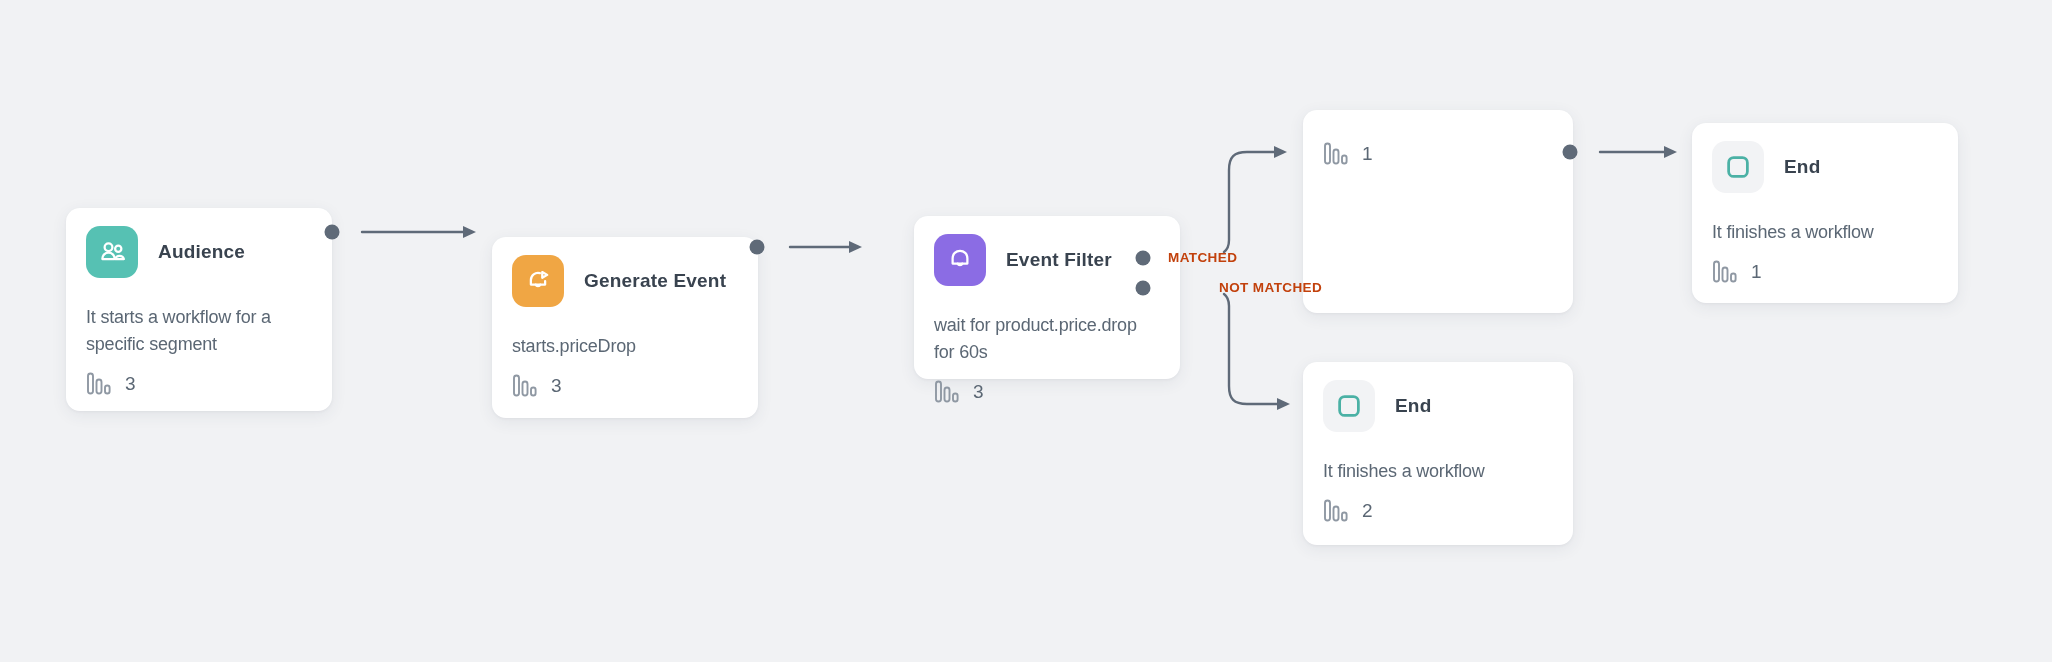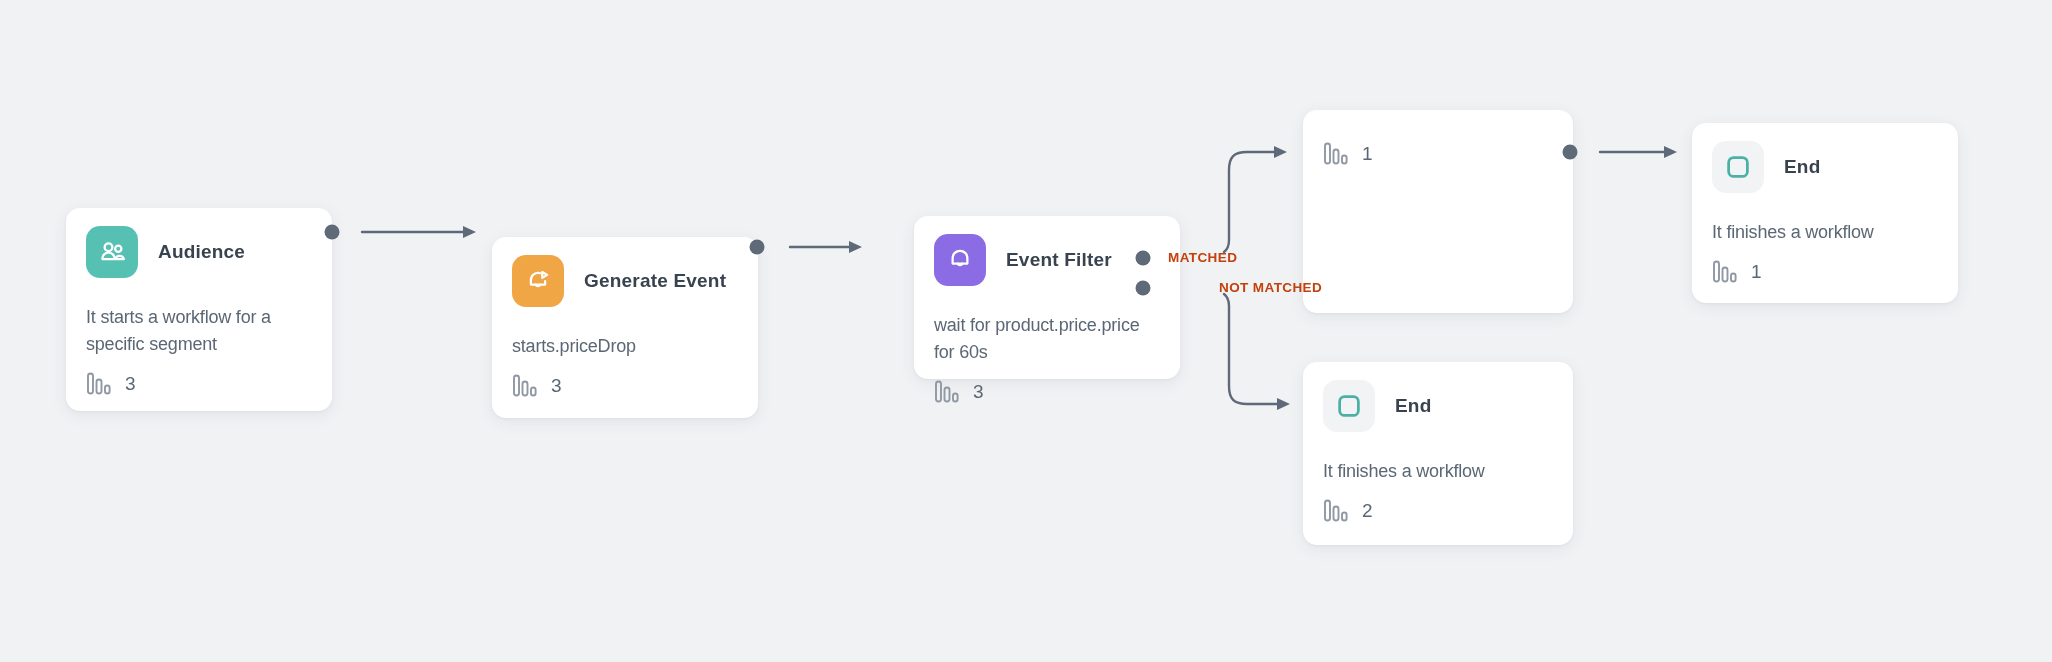--- a/index.html
+++ b/index.html
@@ -92,21 +92,21 @@
   <div class="node" style="left:878px;top:216px;width:266px;height:163px;margin-left:36px;">
     <div class="node-header">
       <div class="node-icon bg-purple">
         <svg width="30" height="30" viewBox="0 0 24 24" fill="none" stroke="#ffffff" stroke-width="1.8" stroke-linecap="round" stroke-linejoin="round">
           <path d="M12 4.6 a5.9 5.9 0 0 1 5.9 5.9 v4.3 H6.1 v-4.3 A5.9 5.9 0 0 1 12 4.6 Z"></path>
           <path d="M10.2 14.9 a1.9 1.9 0 0 0 3.6 0"></path>
         </svg>
       </div>
       <div class="node-title">Event Filter</div>
     </div>
-    <div class="node-desc">wait for product.price.price for 60s</div>
+    <div class="node-desc">wait for product.price.drop for 60s</div>
     <div class="node-stats">
       <svg width="26" height="26" viewBox="0 0 26 26" fill="none" stroke="#8f98a3" stroke-width="1.9">
         <rect x="2" y="2.5" width="5" height="20" rx="2.5"></rect>
         <rect x="10.5" y="8.5" width="5" height="14" rx="2.5"></rect>
         <rect x="19" y="14.5" width="4.6" height="8" rx="2.3"></rect>
       </svg>
       <span class="stat-value">3</span>
     </div>
   </div>
 

